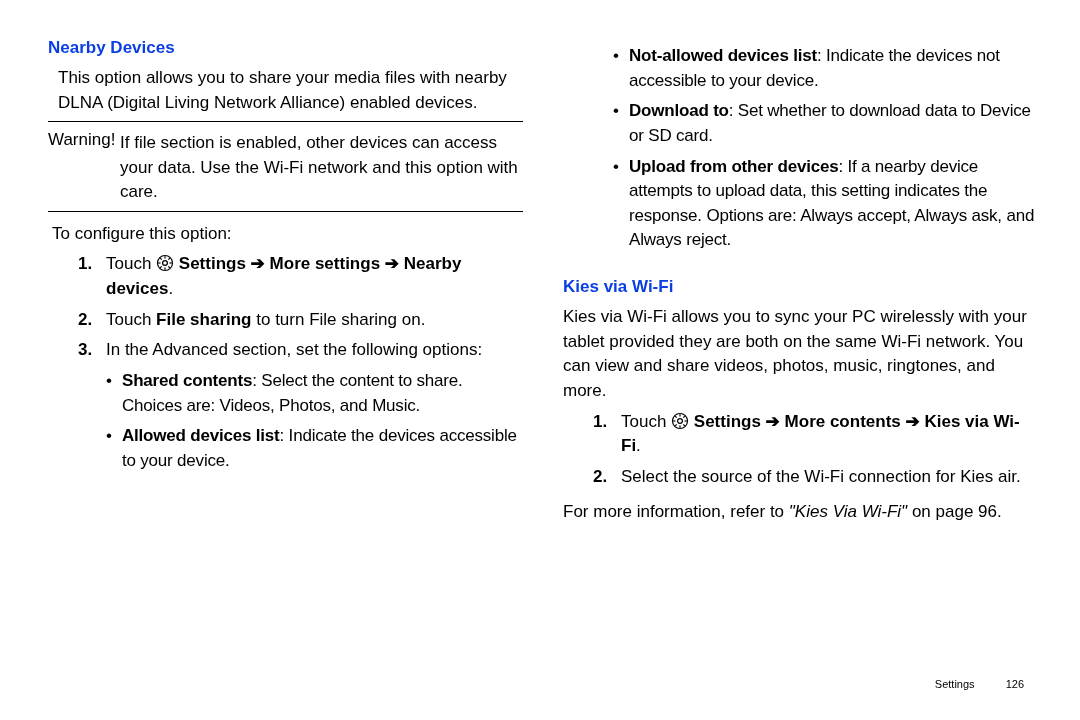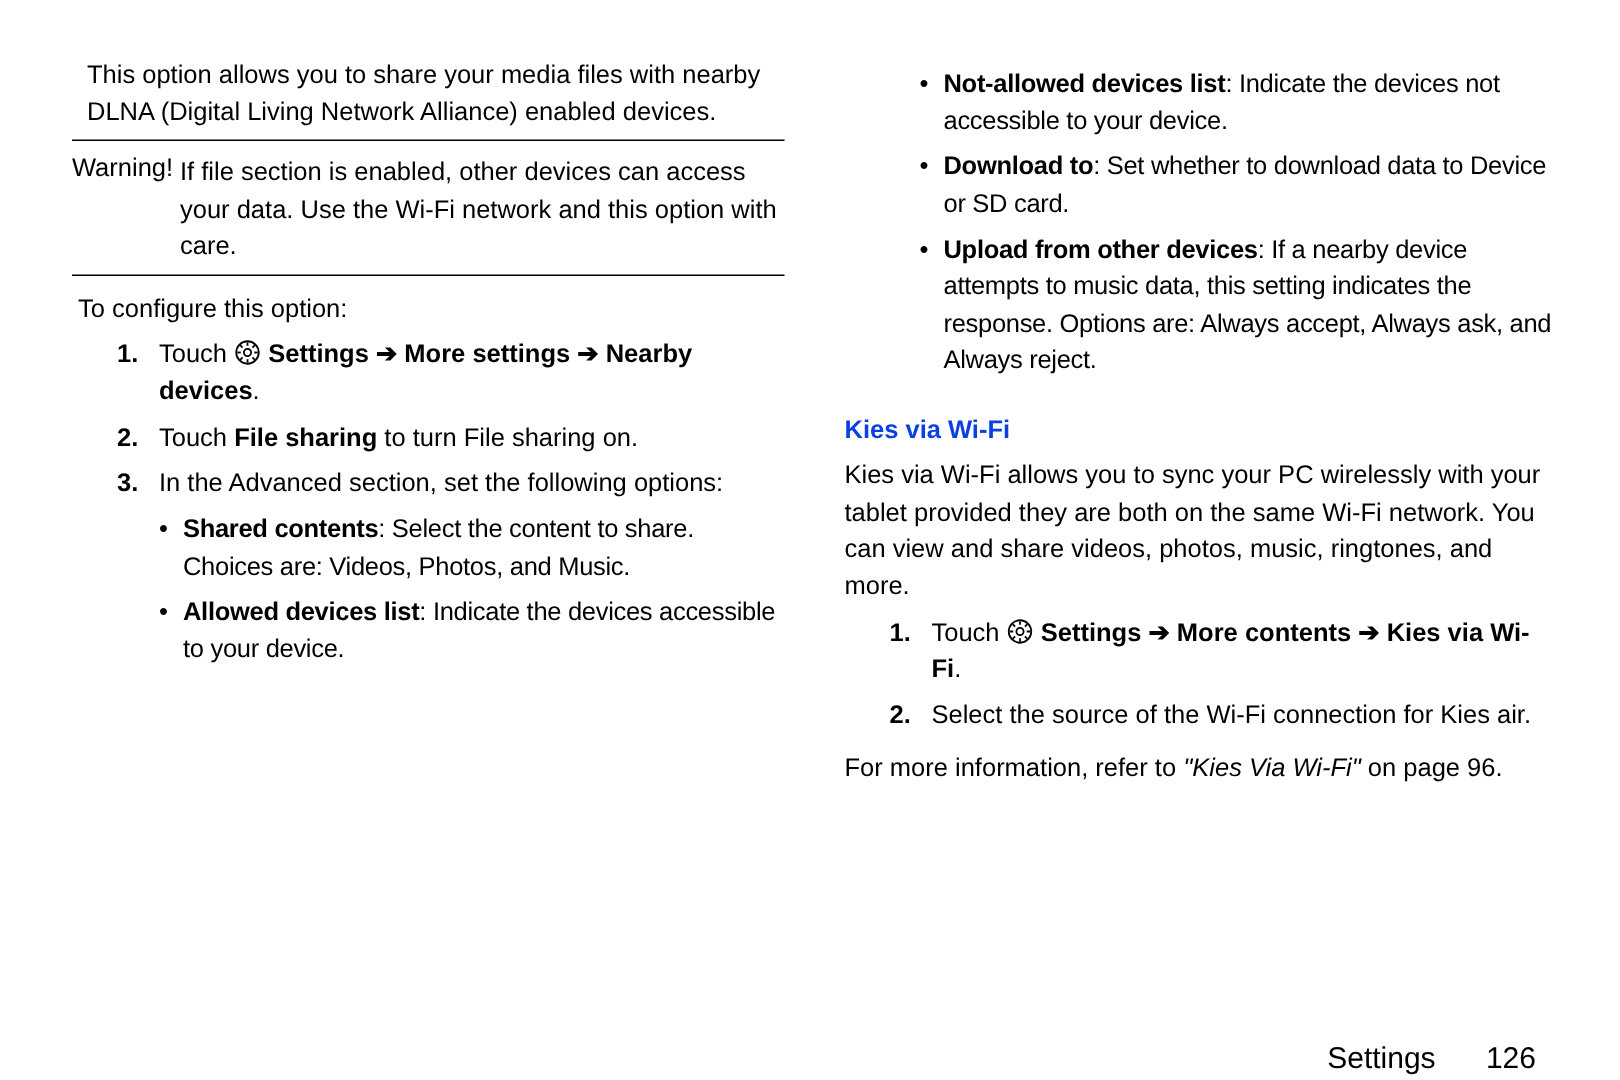--- a/index.html
+++ b/index.html
@@ -44,41 +44,42 @@
   .bullet-row { display: flex; margin: 6px 0 0 58px; }
   .bullet-dot { width: 16px; flex: none; }
   .bullet-body { flex: 1; }
   .narrow { font-stretch: condensed; letter-spacing: -0.2px; }
   .col2-bullets .bullet-row { margin-left: 50px; }
   .para { margin: 6px 0; }
   .more-info { margin-top: 10px; }
   .italic { font-style: italic; }
   .footer {
     position: absolute;
-    bottom: 2px;
+    bottom: 30px;
     right: 56px;
-    font-size: 20px;
+    font-size: 11px;
   }
   .footer .sec { margin-right: 28px; }
   .settings-icon {
     display: inline-block;
     vertical-align: -3px;
     width: 18px; height: 18px;
   }
   .check-icon {
     display: inline-block;
     vertical-align: -5px;
     width: 24px; height: 22px;
   }
 </style>
 </head>
 <body>
 
 <div class="page">
   <div class="col">
+    <div class="section-head">Nearby Devices</div>
     <div class="body intro">This option allows you to share your media files with nearby DLNA (Digital Living Network Alliance) enabled devices.</div>
     <div class="hr"></div>
     <div class="body warning">
       <span class="warn-label">Warning!</span>
       <span> </span>
       <span class="warn-body">If file section is enabled, other devices can access your data. Use the Wi-Fi network and this option with care.</span>
     </div>
     <div class="hr"></div>
     <div class="body lead">To configure this option:</div>
 
@@ -142,21 +143,21 @@
     </div>
     <div class="body bullet-row narrow">
       <div class="bullet-dot">•</div>
       <div class="bullet-body">
         <span class="bold">Download to</span><span>: Set whether to download data to Device or SD card.</span>
       </div>
     </div>
     <div class="body bullet-row narrow">
       <div class="bullet-dot">•</div>
       <div class="bullet-body">
-        <span class="bold">Upload from other devices</span><span>: If a nearby device attempts to music data, this setting indicates the response. Options are: Always accept, Always ask, and Always reject.</span>
+        <span class="bold">Upload from other devices</span><span>: If a nearby device attempts to upload data, this setting indicates the response. Options are: Always accept, Always ask, and Always reject.</span>
       </div>
     </div>
 
     <div class="section-head" style="margin-top:24px">Kies via Wi-Fi</div>
     <div class="body para">Kies via Wi-Fi allows you to sync your PC wirelessly with your tablet provided they are both on the same Wi-Fi network. You can view and share videos, photos, music, ringtones, and more.</div>
 
     <div class="body step-row">
       <div class="step-num">1.</div>
       <div class="step-body">
         <span>Touch </span>

